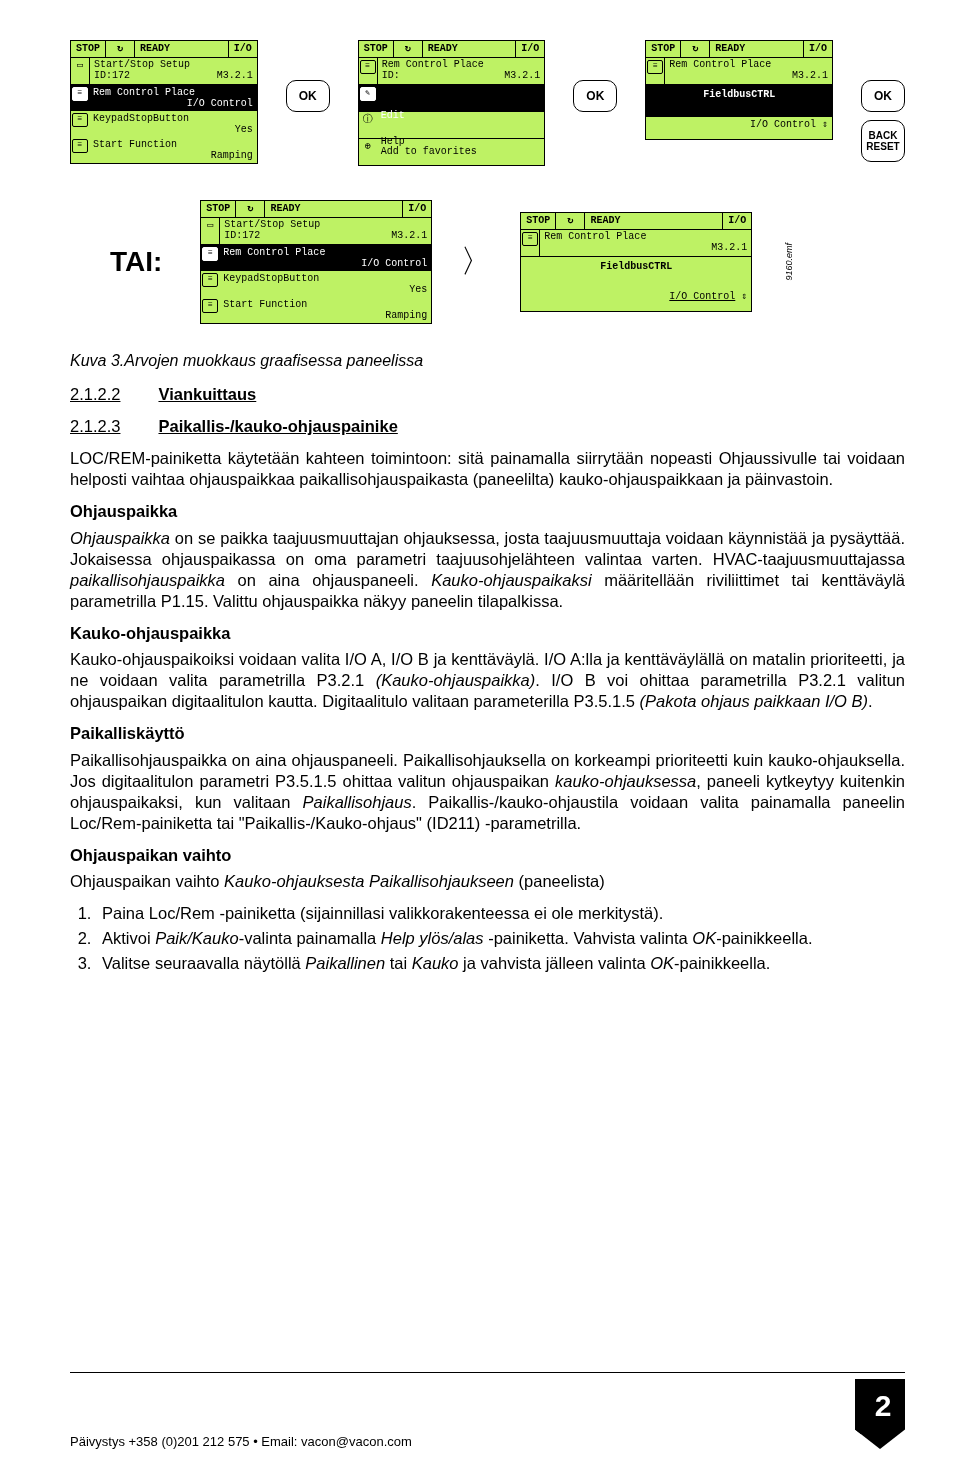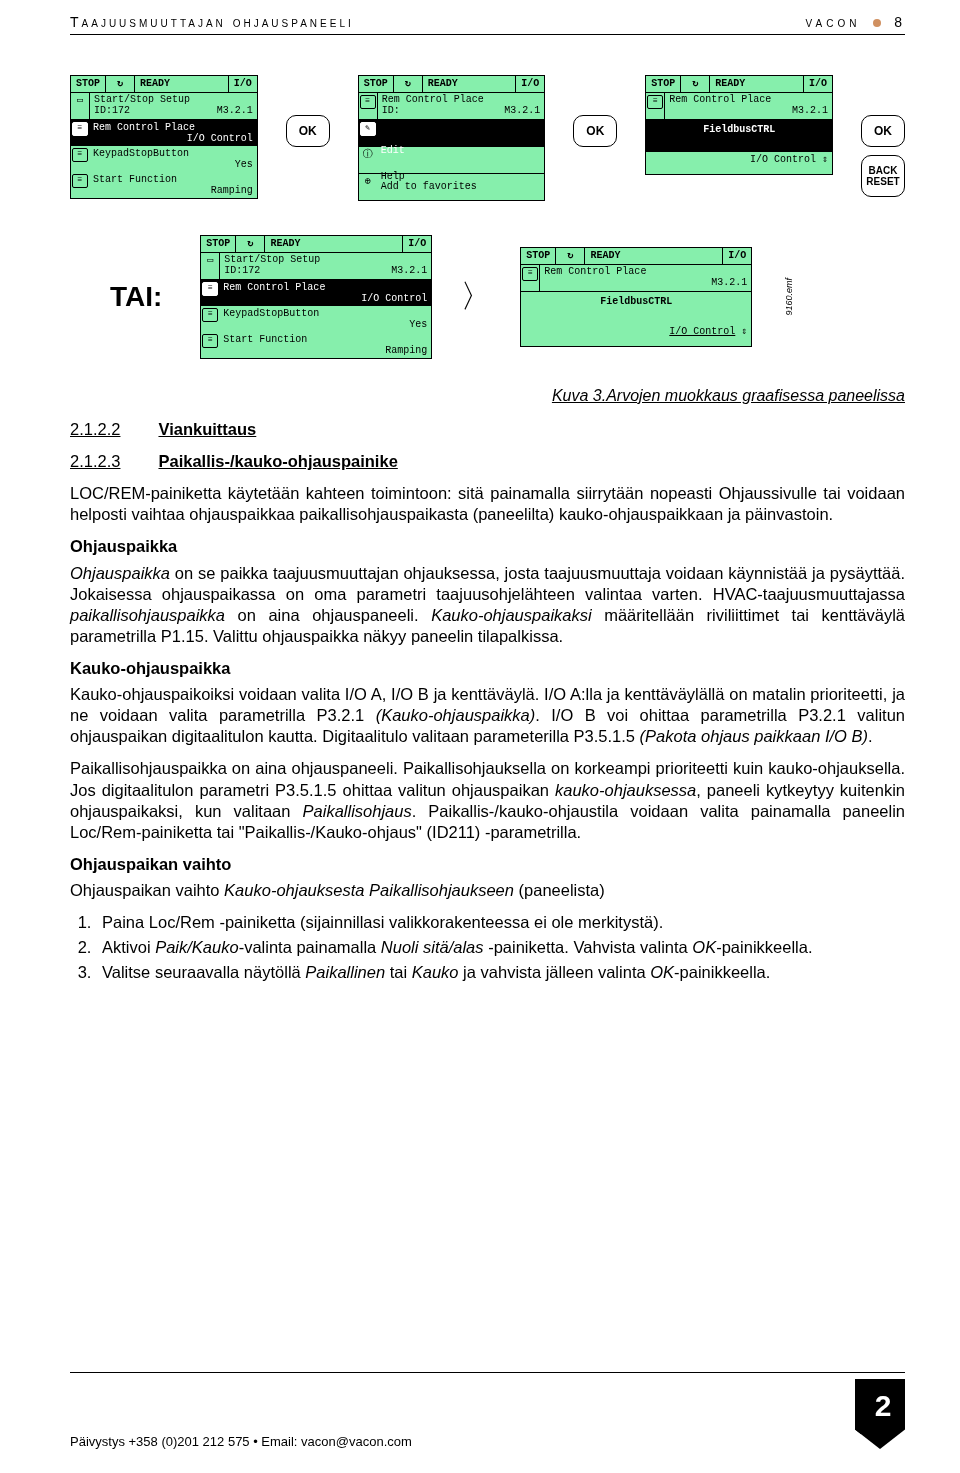--- a/index.html
+++ b/index.html
@@ -32,21 +32,21 @@
   
   .diagrams { margin-top: 40px; }
   .row { display:flex; gap:28px; align-items:flex-start; }
   .panel {
     border:1px solid #000;
     width:230px;
     font-family: "Courier New", monospace;
     font-size:10px;
     line-height:1.1;
     position:relative;
-    background:#86efac;
+    background:#bef264;
   }
   .panel .top {
     display:flex;
     border-bottom:1px solid #000;
     height:16px;
   }
   .panel .top span{ padding:2px 5px; font-weight:bold;}
   .panel .top .sep{border-right:1px solid #000;}
   .panel .top .refresh{flex:0 0 18px; text-align:center;}
   .panel .row1 { display:flex; border-bottom:1px solid #000; height:26px;}
@@ -70,21 +70,21 @@
     font:bold 12px Arial;
     display:flex;align-items:center;justify-content:center;
     margin-bottom:8px;
   }
   .sidecol{display:flex;flex-direction:column;justify-content:flex-start;padding-top:40px;}
   .tai-label{font:bold 28px Arial; margin-right:10px; align-self:center;}
   .row2-wrap{display:flex; gap:28px; align-items:center; margin-top:30px; margin-left:40px;}
   .chevron{font-size:32px; font-family:Arial;}
   .emf{font-size:9px; font-style:italic; writing-mode:vertical-rl; transform:rotate(180deg); margin-left:4px;}
   
-  .caption{text-align:right; font-style:italic; font-size:16px; margin:28px 0 14px 0;text-decoration:underline;}
+  .caption{text-align:left; font-style:italic; font-size:16px; margin:28px 0 14px 0;}
   
   .body { font-size:16.5px; line-height:1.28; }
   .body p{margin:0 0 11px 0; text-align:justify;}
   .sec-num{ text-decoration: underline; margin-right:38px;}
   .sec-title{ text-decoration: underline; font-weight: bold;}
   .subhead{font-weight:bold; margin:11px 0 5px 0; display:block; font-size:16.5px;}
   .ital{font-style:italic;}
   ol.steps{margin:0 0 0 26px;padding:0;}
   ol.steps li{margin-bottom:4px; text-align:justify; padding-left:6px;}
   .footer{
@@ -107,28 +107,20 @@
     clip-path: polygon(0 0, 100% 0, 100% 72%, 50% 100%, 0 72%);
   }
   .iconbox{display:inline-block;width:14px;height:12px;border:1px solid #000; border-radius:2px; font-size:8px; line-height:10px; text-align:center;}
   .item.sel .iconbox{background:#fff;color:#000;border-color:#fff;}
 </style>
 </head>
 <body>
 
 <div class="page">
 
-  <div class="header">
-    <span>Taajuusmuuttajan ohjauspaneeli</span>
-    <span>
-      <span class="brand">vacon</span>
-      <span class="dot"></span>
-      <span>8</span>
-    </span>
-  </div>
 
   <div class="diagrams">
 
     <div class="row">
 
       <div class="panel">
         <div class="top">
           <span class="sep">STOP</span>
           <span class="refresh sep">↻</span>
           <span class="sep" style="flex:1">READY</span>
@@ -323,28 +315,29 @@
 
     <p><span class="sec-num">2.1.2.3</span><span class="sec-title">Paikallis-/kauko-ohjauspainike</span></p>
     <p>LOC/REM-painiketta käytetään kahteen toimintoon: sitä painamalla siirrytään nopeasti Ohjaussivulle tai voidaan helposti vaihtaa ohjauspaikkaa paikallisohjauspaikasta (paneelilta) kauko-ohjauspaikkaan ja päinvastoin.</p>
 
     <span class="subhead">Ohjauspaikka</span>
     <p><span class="ital">Ohjauspaikka</span><span> on se paikka taajuusmuuttajan ohjauksessa, josta taajuusmuuttaja voidaan käynnistää ja pysäyttää. Jokaisessa ohjauspaikassa on oma parametri taajuusohjelähteen valintaa varten. HVAC-taajuusmuuttajassa </span><span class="ital">paikallisohjauspaikka</span><span> on aina ohjauspaneeli. </span><span class="ital">Kauko-ohjauspaikaksi</span><span> määritellään riviliittimet tai kenttäväylä parametrilla P1.15. Valittu ohjauspaikka näkyy paneelin tilapalkissa.</span></p>
 
     <span class="subhead">Kauko-ohjauspaikka</span>
     <p><span>Kauko-ohjauspaikoiksi voidaan valita I/O A, I/O B ja kenttäväylä. I/O A:lla ja kenttäväylällä on matalin prioriteetti, ja ne voidaan valita parametrilla P3.2.1 </span><span class="ital">(Kauko-ohjauspaikka)</span><span>. I/O B voi ohittaa parametrilla P3.2.1 valitun ohjauspaikan digitaalitulon kautta. Digitaalitulo valitaan parameterilla P3.5.1.5 </span><span class="ital">(Pakota ohjaus paikkaan I/O B)</span><span>.</span></p>
 
+    <span class="subhead">Paikalliskäyttö</span>
     <p><span>Paikallisohjauspaikka on aina ohjauspaneeli. Paikallisohjauksella on korkeampi prioriteetti kuin kauko-ohjauksella. Jos digitaalitulon parametri P3.5.1.5 ohittaa valitun ohjauspaikan </span><span class="ital">kauko-ohjauksessa</span><span>, paneeli kytkeytyy kuitenkin ohjauspaikaksi, kun valitaan </span><span class="ital">Paikallisohjaus</span><span>. Paikallis-/kauko-ohjaustila voidaan valita painamalla paneelin Loc/Rem-painiketta tai "Paikallis-/Kauko-ohjaus" (ID211) -parametrilla.</span></p>
 
     <span class="subhead">Ohjauspaikan vaihto</span>
     <p><span>Ohjauspaikan vaihto </span><span class="ital">Kauko-ohjauksesta Paikallisohjaukseen</span><span> (paneelista)</span></p>
 
     <ol class="steps">
       <li>Paina Loc/Rem -painiketta (sijainnillasi valikkorakenteessa ei ole merkitystä).</li>
-      <li><span>Aktivoi </span><span class="ital">Paik/Kauko</span><span>-valinta painamalla </span><span class="ital">Nuoli sitä/alas</span><span> -painiketta. Vahvista valinta </span><span class="ital">OK</span><span>-painikkeella.</span></li>
+      <li><span>Aktivoi </span><span class="ital">Paik/Kauko</span><span>-valinta painamalla </span><span class="ital">Help ylös/alas</span><span> -painiketta. Vahvista valinta </span><span class="ital">OK</span><span>-painikkeella.</span></li>
       <li><span>Valitse seuraavalla näytöllä </span><span class="ital">Paikallinen</span><span> tai </span><span class="ital">Kauko</span><span> ja vahvista jälleen valinta </span><span class="ital">OK</span><span>-painikkeella.</span></li>
     </ol>
   </div>
 
 </div>
 
 <div class="footer">
   <div class="line"></div>
   <div class="row">
     <span>Päivystys +358 (0)201 212 575 • Email: vacon@vacon.com</span>

